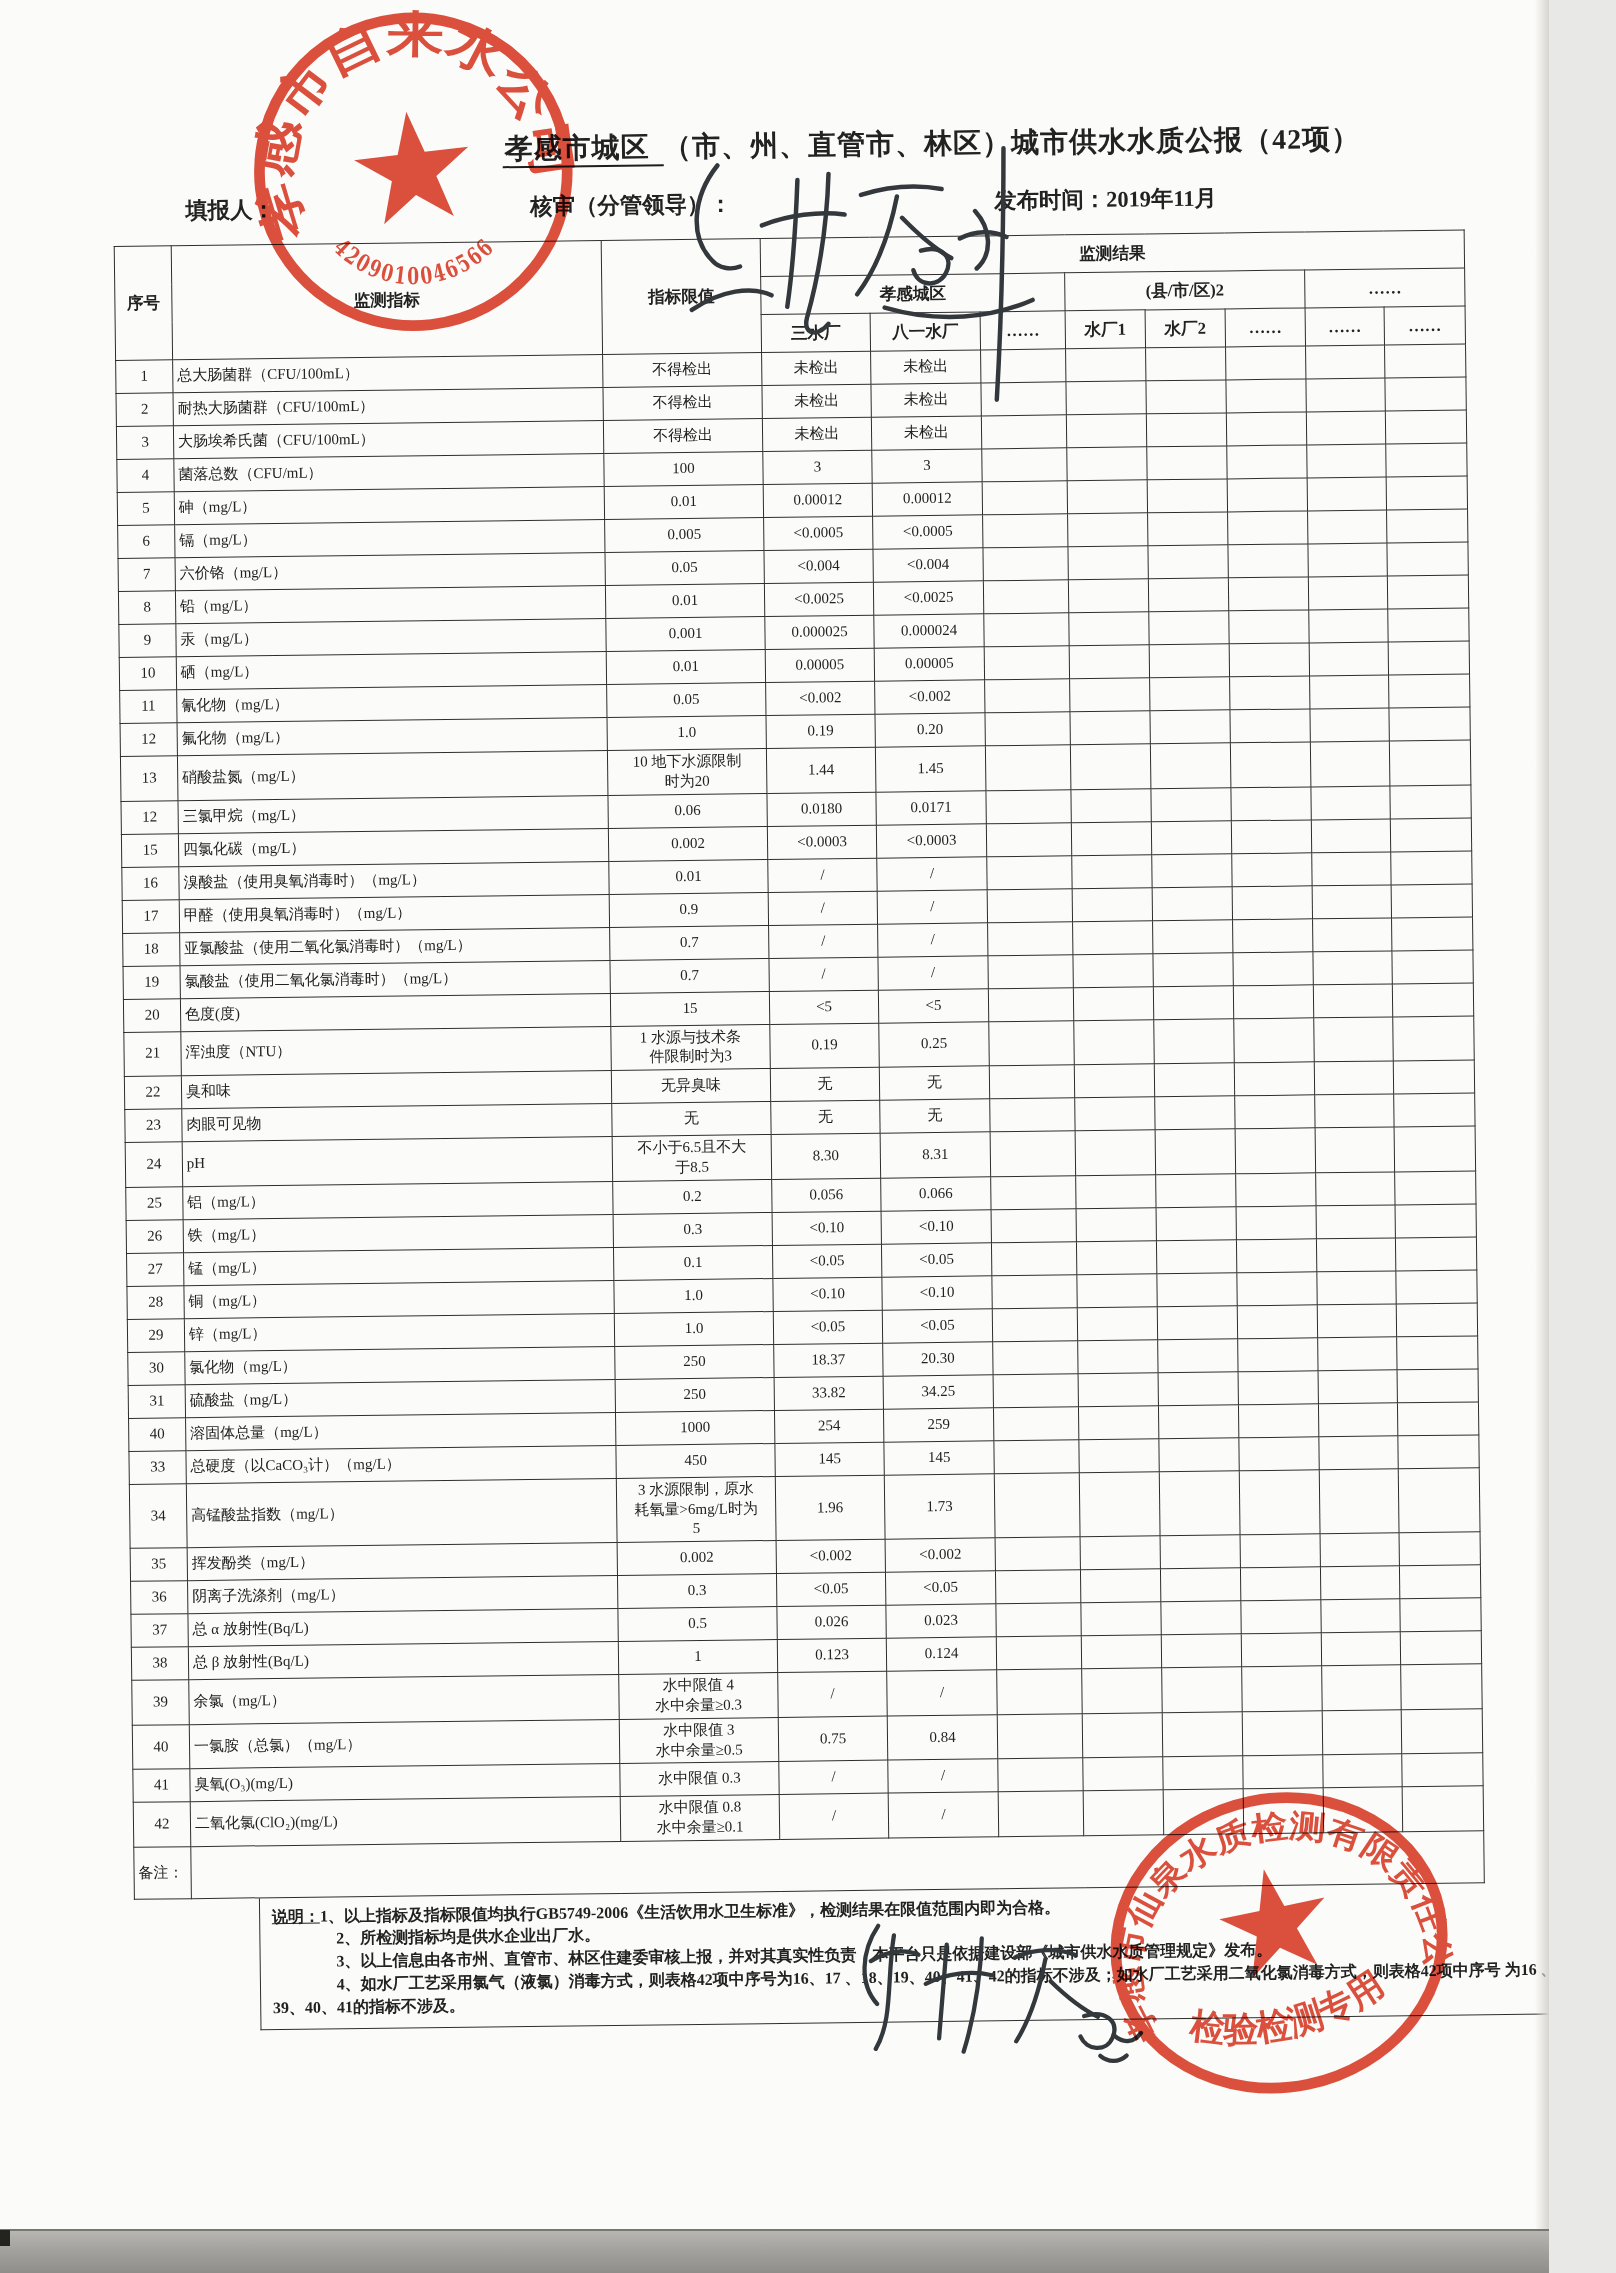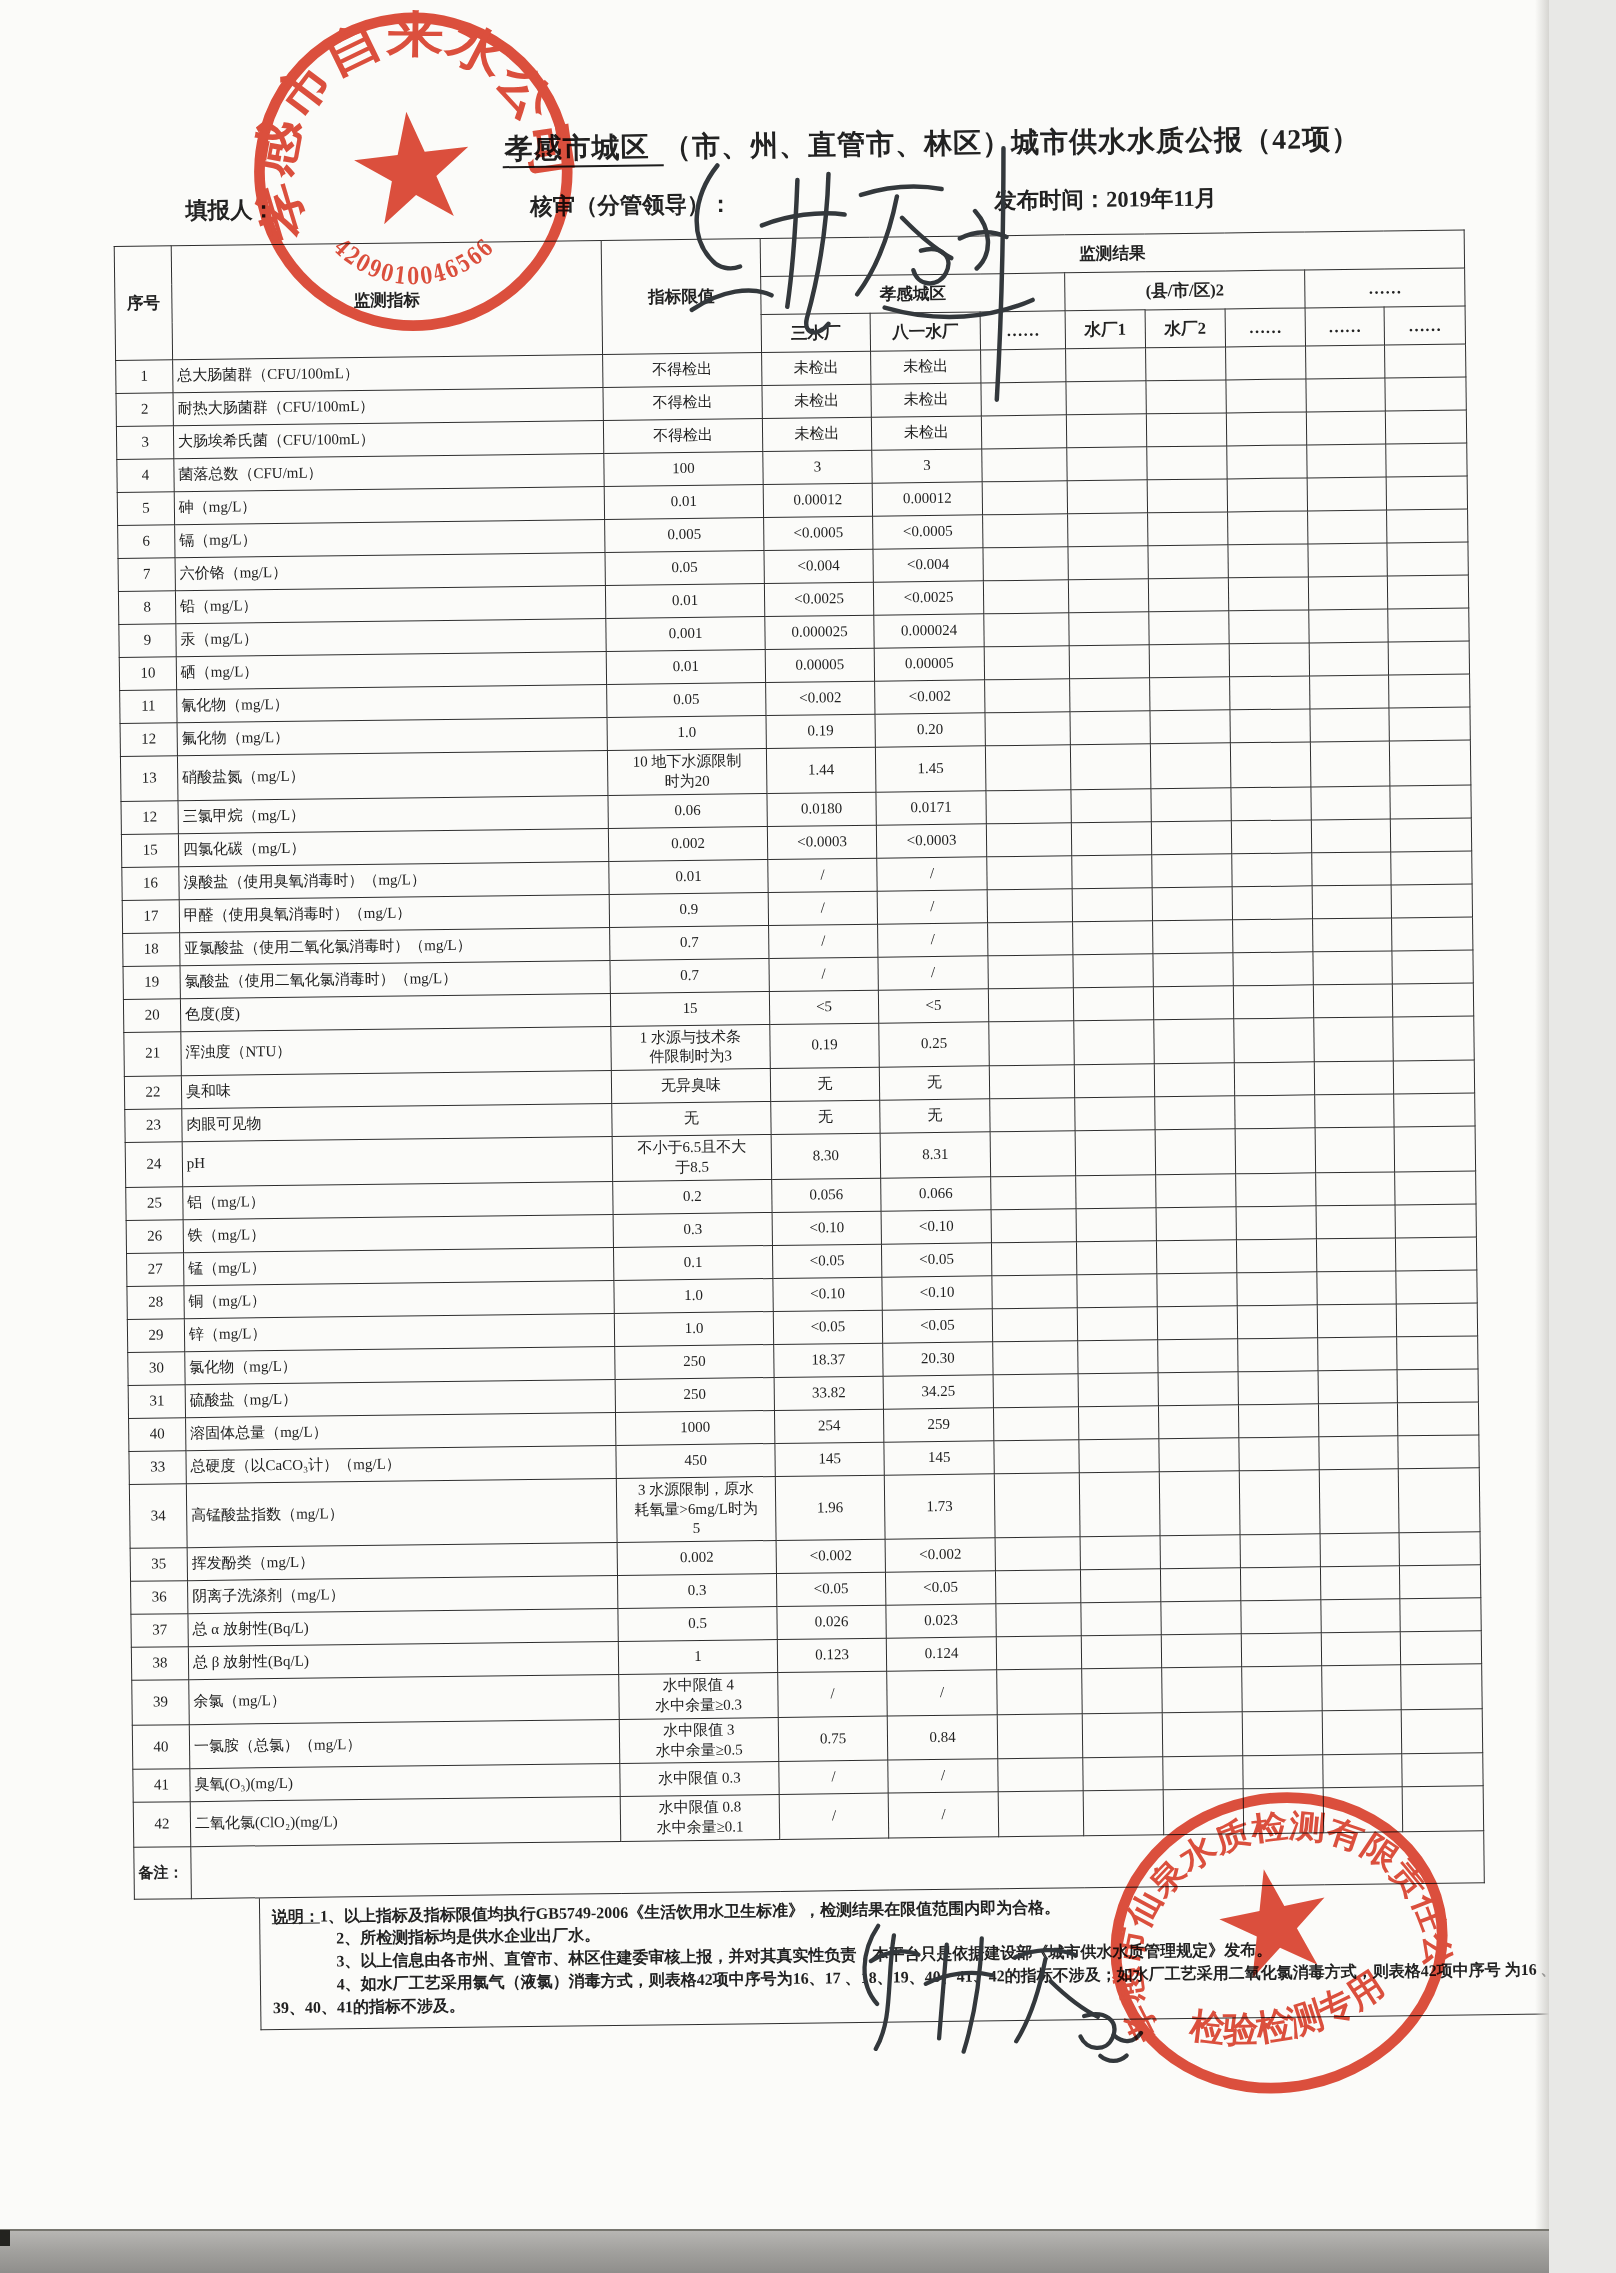--- a/index.html
+++ b/index.html
@@ -19,21 +19,21 @@
   .tablewrap{position:absolute;left:125px;top:246px;width:1350px;}
   table.report{border-collapse:collapse;table-layout:fixed;width:1350px;background:transparent;}
   table.report th,table.report td{border:1.6px solid #2e2e2e;padding:2px 3.9px;vertical-align:middle;
        font-size:15px;line-height:1.32;overflow:hidden;}
   table.report thead th{font-size:16.6px;font-weight:600;height:33px;}
   td.c-no{text-align:center;font-size:14.6px;}
   td.c-ind{text-align:left;padding-left:6.8px;font-size:15.6px;height:28px;}
   td.c-lim{text-align:center;white-space:pre-line;}
   td.c-val{text-align:center;font-size:14px;}
   tr.remark td{height:47px;vertical-align:middle;}
-  td.remark-label{text-align:left;font-size:15.6px;white-space:nowrap;overflow:visible;padding-left:3.9px;font-weight:bold;}
+  td.remark-label{text-align:left;font-size:15.6px;white-space:nowrap;overflow:visible;padding-left:3.9px;}
 
   
   .notes{position:absolute;left:125px;width:1350px;border:1.8px solid #2e2e2e;border-top:none;
          padding:7.8px 9.8px 9.8px 11.7px;font-size:16px;font-weight:600;line-height:1.42;box-sizing:border-box;}
   .note-first{display:flex;}
   .note-label{white-space:nowrap;text-decoration:underline;}
   .note-indent{text-indent:64px;}
 
   
   .seal{position:absolute;mix-blend-mode:multiply;opacity:.92;pointer-events:none;}

